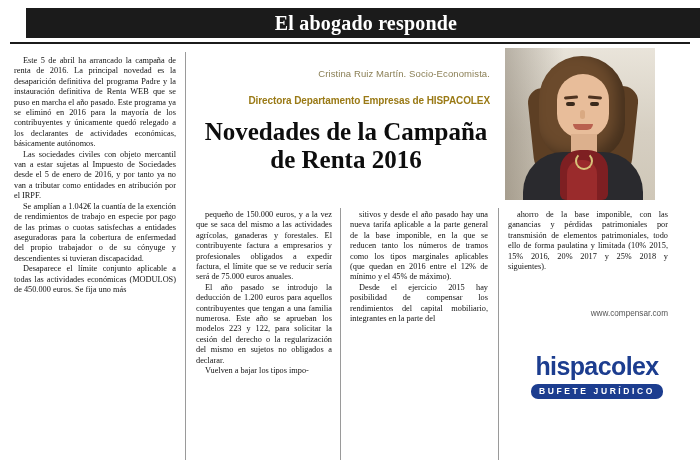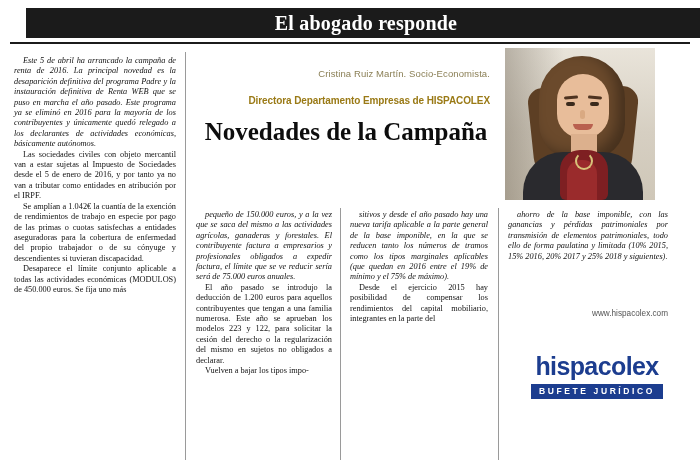--- a/index.html
+++ b/index.html
@@ -67,21 +67,20 @@
     line-height: 10.4px;
     text-align: justify;
     color: #111111;
   }
   .col p {
     margin: 0;
     text-indent: 9px;
   }
   .col p.first {
     text-indent: 9px;
-    font-style: italic;
   }
 
   
   .byline {
     position: absolute;
     text-align: right;
   }
   .byline .name {
     font-family: "Liberation Sans", sans-serif;
     font-size: 9.5px;
@@ -273,20 +272,21 @@
     width: 132px;
     height: 15px;
     background: #1c3d8f;
     color: #ffffff;
     font-family: "Liberation Sans", sans-serif;
     font-size: 8.5px;
     letter-spacing: 2.6px;
     line-height: 15px;
     text-align: center;
     font-weight: bold;
+    border-radius: 7px;
   }
 </style>
 </head>
 <body>
 
 <div class="page">
 
   <div class="banner">
     <span class="banner-title">El abogado responde</span>
   </div>
@@ -303,20 +303,21 @@
     <p>Desaparece el límite conjunto aplicable a todas las actividades económicas (MODULOS) de 450.000 euros. Se fija uno más</p>
   </div>
 
   <div class="byline" style="left:210px; top:68px; width:280px;">
     <div class="name">Cristina Ruiz Martín. Socio-Economista.</div>
     <div class="role">Directora Departamento Empresas de HISPACOLEX</div>
   </div>
 
   <div class="headline" style="left:196px; top:118px; width:300px;">
     <div>Novedades de la Campaña</div>
+    <div>de Renta 2016</div>
   </div>
 
   <div class="portrait">
     <div class="bg"></div>
     <div class="wall-shadow"></div>
     <div class="hair-left"></div>
     <div class="hair-right"></div>
     <div class="hair"></div>
     <div class="face"></div>
     <div class="brow-l"></div>
@@ -332,30 +333,30 @@
     <div class="necklace"></div>
   </div>
 
   <div class="col" style="left:196px; top:210px; width:136px;">
     <p class="first">pequeño de 150.000 euros, y a la vez que se saca del mismo a las actividades agrícolas, ganaderas y forestales. El contribuyente factura a empresarios y profesionales obligados a expedir factura, el límite que se ve reducir sería será de 75.000 euros anuales.</p>
     <p>El año pasado se introdujo la deducción de 1.200 euros para aquellos contribuyentes que tengan a una familia numerosa. Este año se aprueban los modelos 223 y 122, para solicitar la cesión del derecho o la regularización del mismo en sujetos no obligados a declarar.</p>
     <p>Vuelven a bajar los tipos impo-</p>
   </div>
 
   <div class="col" style="left:350px; top:210px; width:138px;">
-    <p class="first">sitivos y desde el año pasado hay una nueva tarifa aplicable a la parte general de la base imponible, en la que se reducen tanto los números de tramos como los tipos marginales aplicables (que quedan en 2016 entre el 19% de mínimo y el 75% de máximo).</p>
+    <p class="first">sitivos y desde el año pasado hay una nueva tarifa aplicable a la parte general de la base imponible, en la que se reducen tanto los números de tramos como los tipos marginales aplicables (que quedan en 2016 entre el 12% de mínimo y el 45% de máximo).</p>
     <p>Desde el ejercicio 2015 hay posibilidad de compensar los rendimientos del capital mobiliario, integrantes en la parte del</p>
   </div>
 
   <div class="col" style="left:508px; top:210px; width:160px;">
     <p class="first">ahorro de la base imponible, con las ganancias y pérdidas patrimoniales por transmisión de elementos patrimoniales, todo ello de forma paulatina y limitada (10% 2015, 15%  2016, 20%  2017 y 25% 2018 y siguientes).</p>
   </div>
 
   <div class="dept" style="left:508px; top:308px; width:160px;">
-    <div>www.hispacolex.com</div>
+    <div>www.compensar.com</div>
   </div>
 
   <div class="logo">
     <div class="word">hispacolex</div>
     <div class="bar">BUFETE JURÍDICO</div>
   </div>
 
 </div>
 
 </body></html>

